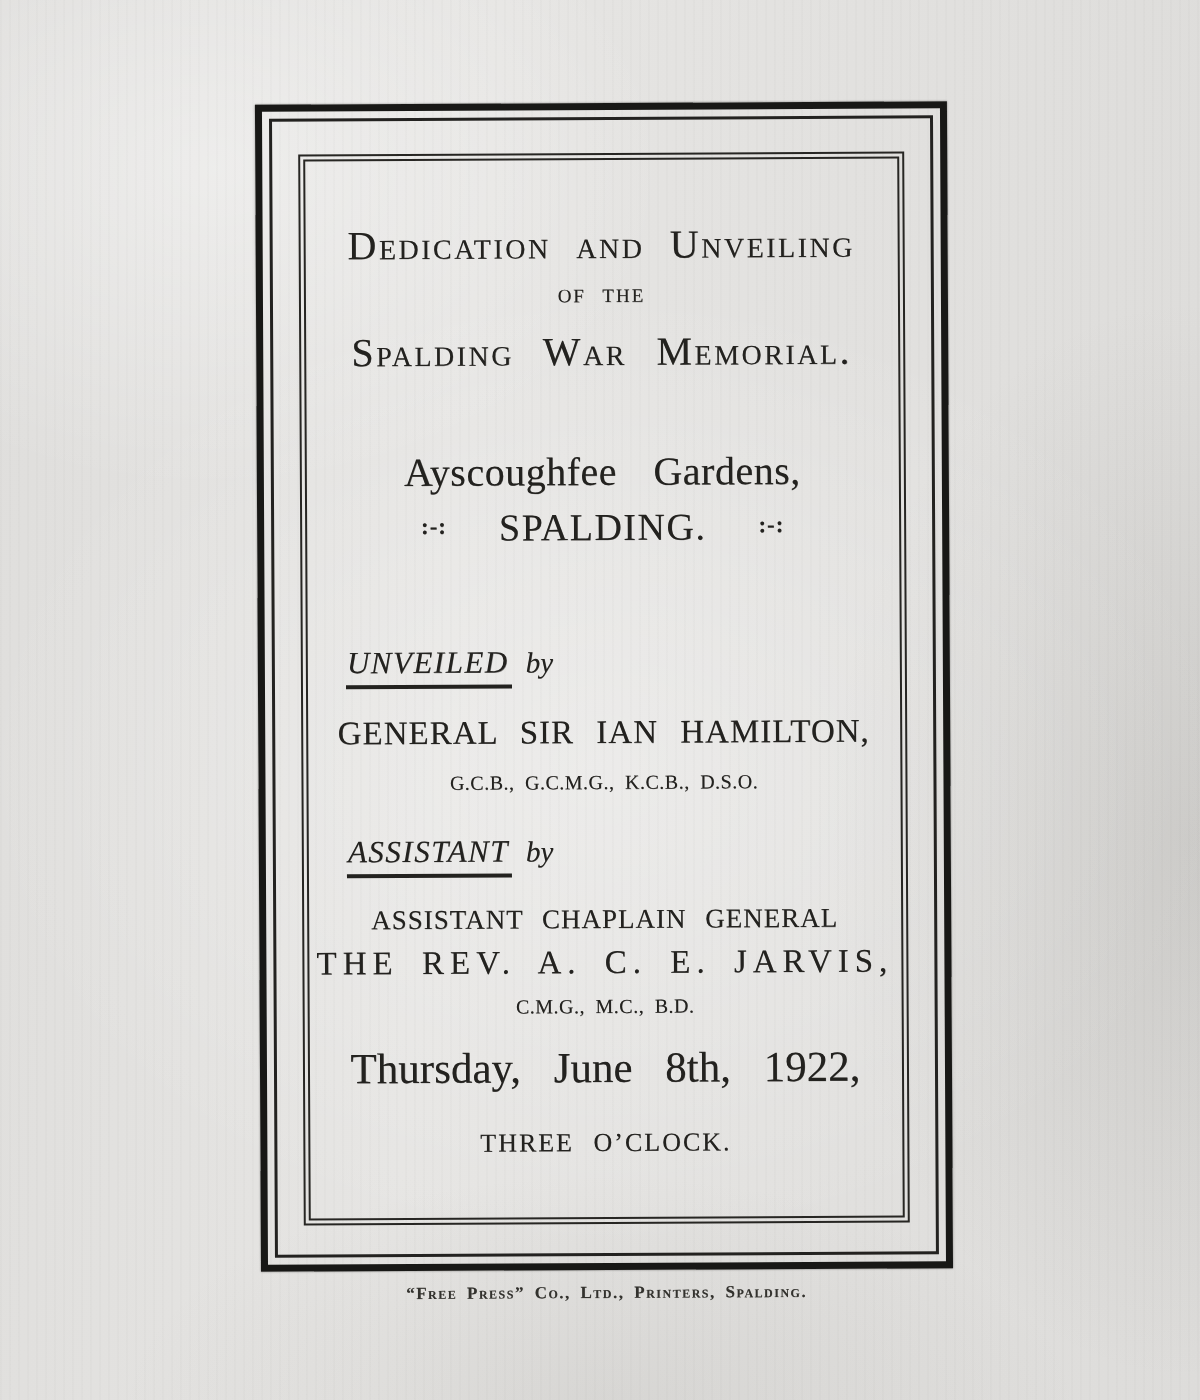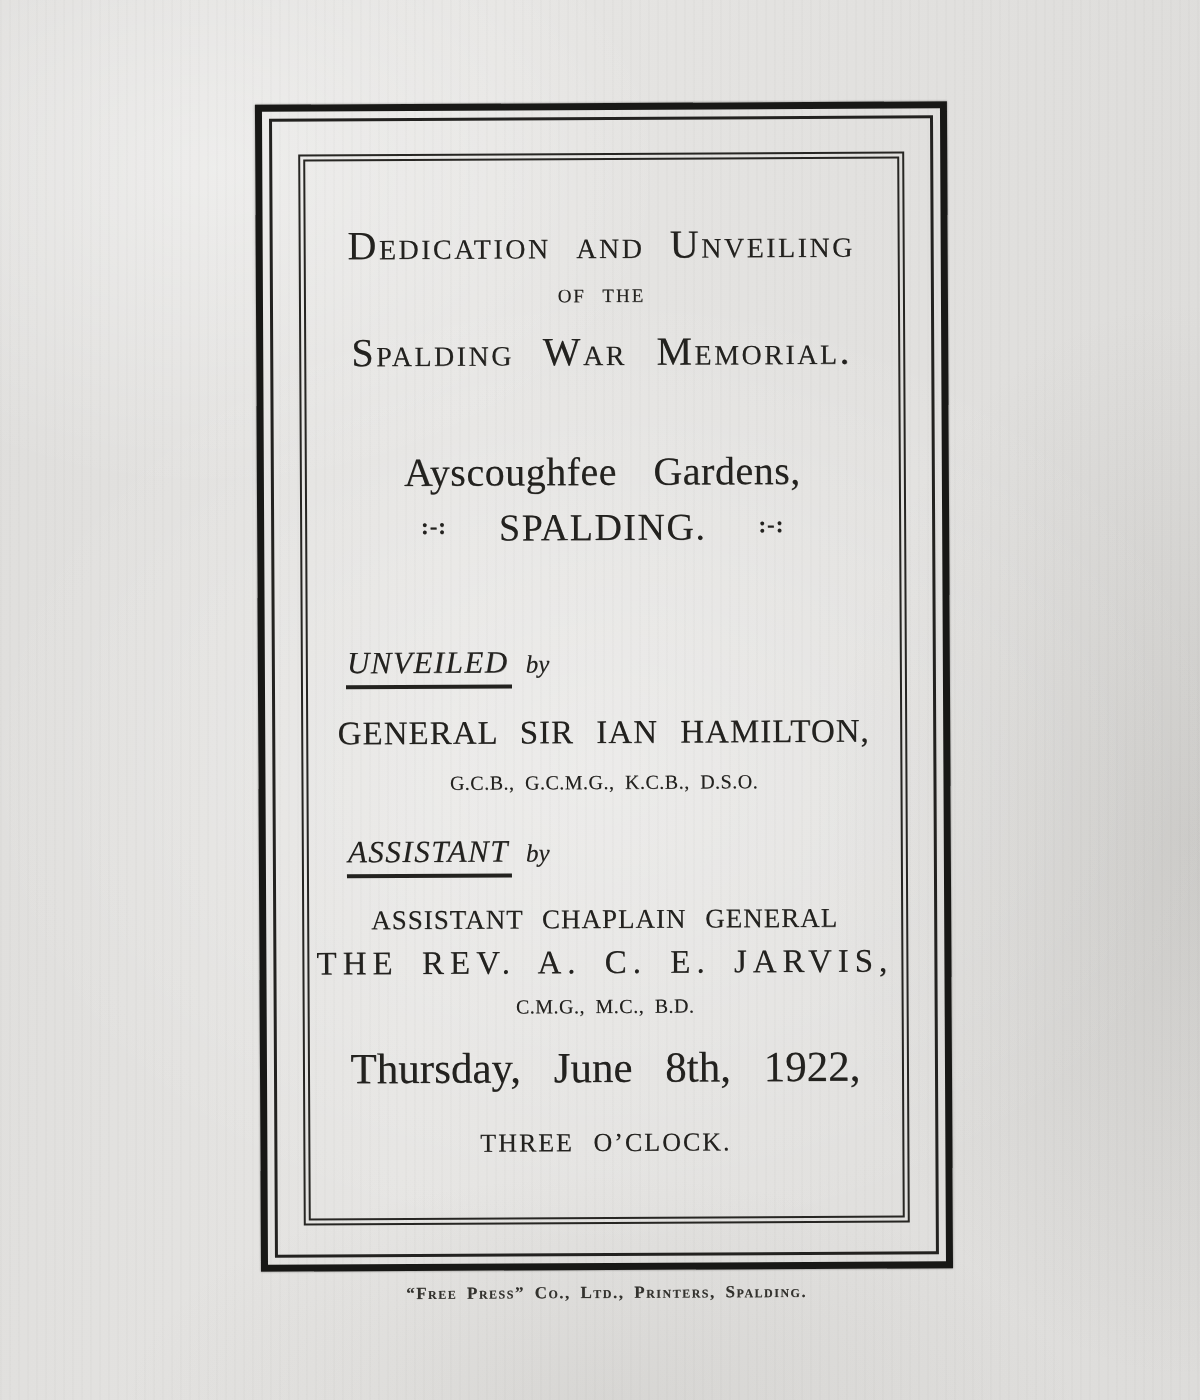--- a/index.html
+++ b/index.html
@@ -102,21 +102,21 @@
     text-shadow: 0.3px 0.3px 0.5px rgba(30,29,26,0.45);
   }
   .heading-label {
     display: inline-block;
     font-size: 31px;
     letter-spacing: 1.5px;
     border-bottom: 4px solid #23221f;
     padding: 0 3px 7px 1px;
   }
   .heading-by {
-    font-size: 25px;
+    font-size: 29px;
     margin-left: 14px;
     margin-top: 20px;
   }
 
   .person-name {
     font-size: 33px;
     word-spacing: 13px;
     letter-spacing: 1px;
   }
   .person-name.spaced {

